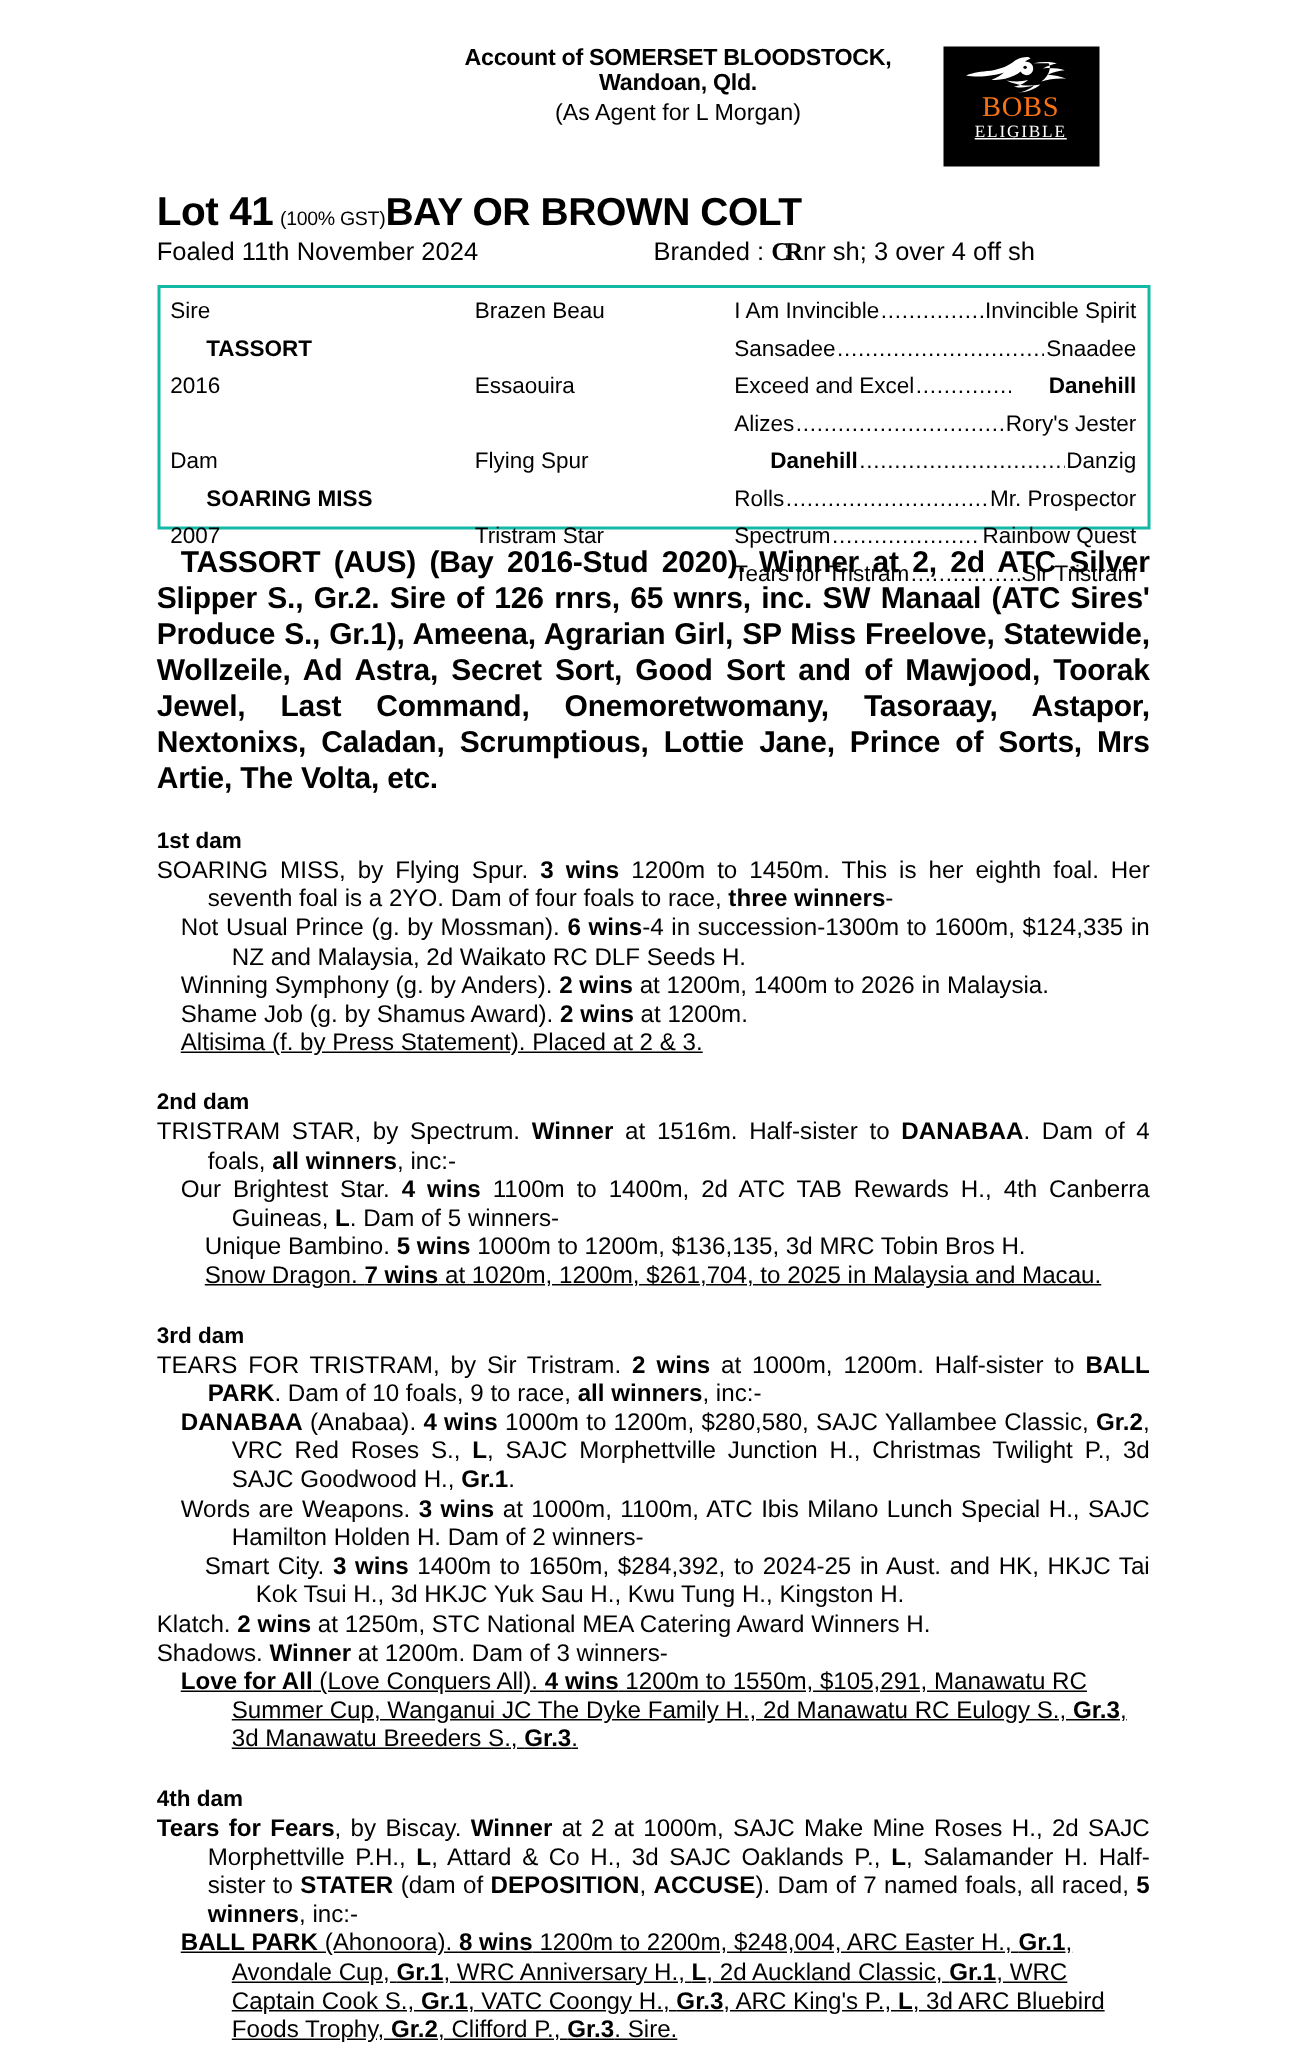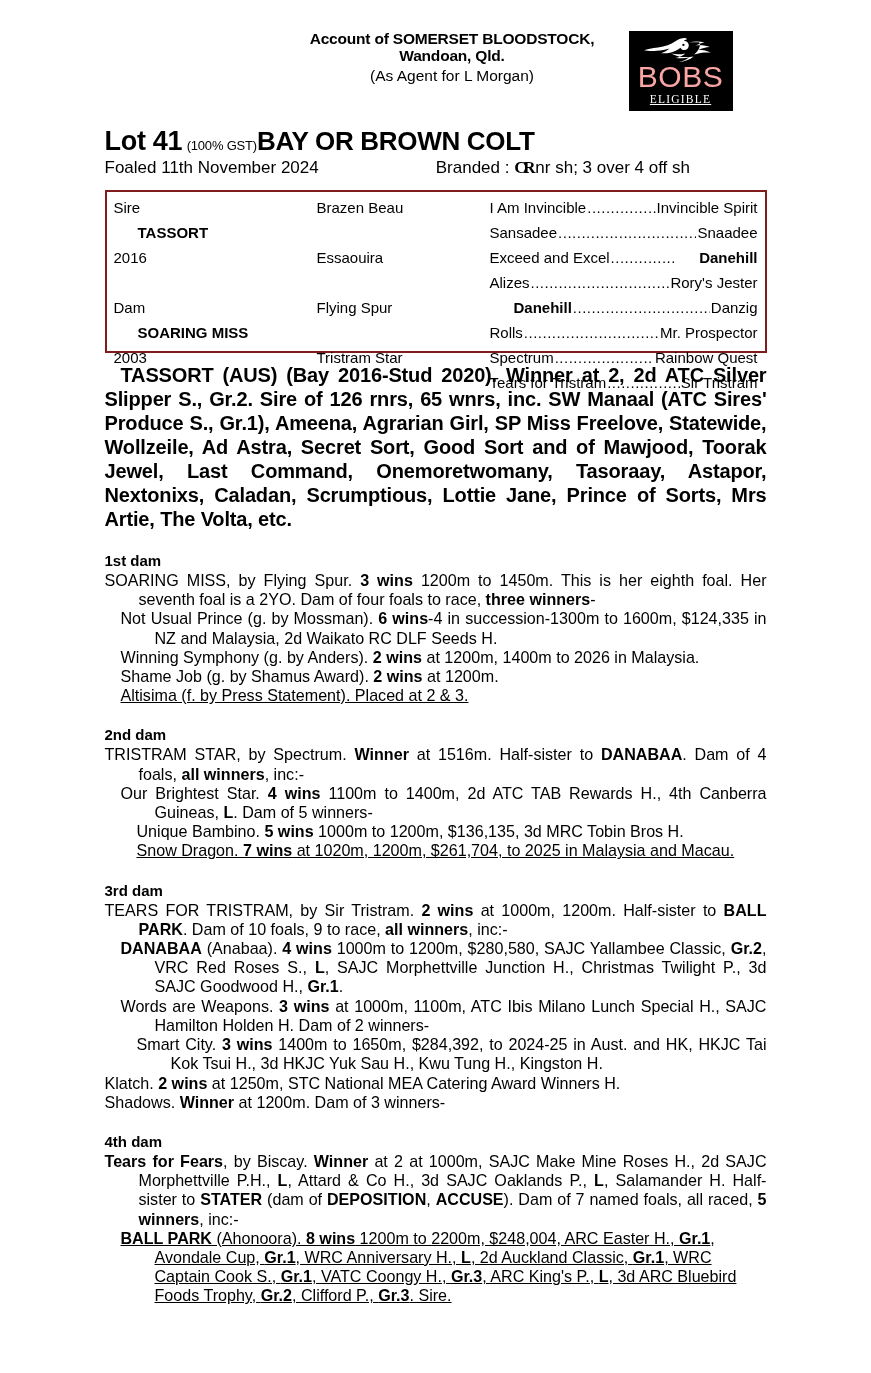--- a/index.html
+++ b/index.html
@@ -52,23 +52,23 @@
     flex-direction: column;
     align-items: center;
     justify-content: flex-start;
   }
   .bobs-horse {
     margin-top: 5px;
     width: 80px;
     height: 27px;
   }
   .bobs-name {
-    color: #fca5a5;
-    font-family: Liberation Sans, sans-serif;
-    font-size: 30px;
+    color: #f97316;
+    font-family: Liberation Serif, serif;
+    font-size: 19px;
     font-weight: normal;
     line-height: 0.96;
     letter-spacing: 0.5px;
   }
   .bobs-sub {
     color: #ffffff;
     font-family: "Liberation Serif", serif;
     font-size: 11.5px;
     letter-spacing: 1.2px;
     line-height: 1.1;
@@ -115,21 +115,21 @@
     font-family: "Liberation Serif", serif;
     font-weight: bold;
     letter-spacing: -3.2px;
     font-size: 17px;
     padding-right: 3px;
   }
 
   
   .ped-wrap {
     margin: 12px 88px 0 88px;
-    border: 2px solid #7f1d1d;
+    border: 2px solid #14b8a6;
     height: 163px;
     box-sizing: border-box;
     position: relative;
   }
   .ped-row {
     position: absolute;
     left: 0;
     right: 0;
     height: 25px;
     font-size: 15px;
@@ -280,21 +280,21 @@
         <div class="ped-row" style="top: 128px;">
           <span class="ped-c1 b">SOARING MISS</span>
           <span class="ped-c2"></span>
           <span class="ped-c3">
             <span class="nm-l">Rolls</span>
             <span class="leader">..........................................................................................</span>
             <span class="nm-r">Mr. Prospector</span>
           </span>
         </div>
         <div class="ped-row" style="top: 153px;">
-          <span class="ped-c1">2003</span>
+          <span class="ped-c1">2007</span>
           <span class="ped-c2">Tristram Star</span>
           <span class="ped-c3">
             <span class="nm-l">Spectrum</span>
             <span class="leader">..........................................................................................</span>
             <span class="nm-r">Rainbow Quest</span>
           </span>
         </div>
         <div class="ped-row" style="top: 178px;">
           <span class="ped-c1"></span>
           <span class="ped-c2"></span>
@@ -323,18 +323,19 @@
       <p class="p i2">Our Brightest Star. <b>4 wins</b> 1100m to 1400m, 2d ATC TAB Rewards H., 4th Canberra Guineas, <b>L</b>. Dam of 5 winners-</p>
       <p class="p i3">Unique Bambino. <b>5 wins</b> 1000m to 1200m, $136,135, 3d MRC Tobin Bros H.</p>
       <p class="p i3 nj">Snow Dragon. <b>7 wins</b> at 1020m, 1200m, $261,704, to 2025 in Malaysia and Macau.</p>
       <div class="dam-head">3rd dam</div>
       <p class="p i1">TEARS FOR TRISTRAM, by Sir Tristram. <b>2 wins</b> at 1000m, 1200m. Half-sister to <b>BALL PARK</b>. Dam of 10 foals, 9 to race, <b>all winners</b>, inc:-</p>
       <p class="p i2"><b>DANABAA</b> (Anabaa). <b>4 wins</b> 1000m to 1200m, $280,580, SAJC Yallambee Classic, <b>Gr.2</b>, VRC Red Roses S., <b>L</b>, SAJC Morphettville Junction H., Christmas Twilight P., 3d SAJC Goodwood H., <b>Gr.1</b>.</p>
       <p class="p i2">Words are Weapons. <b>3 wins</b> at 1000m, 1100m, ATC Ibis Milano Lunch Special H., SAJC Hamilton Holden H. Dam of 2 winners-</p>
       <p class="p i3">Smart City. <b>3 wins</b> 1400m to 1650m, $284,392, to 2024-25 in Aust. and HK, HKJC Tai Kok Tsui H., 3d HKJC Yuk Sau H., Kwu Tung H., Kingston H.</p>
       <p class="p i1">Klatch. <b>2 wins</b> at 1250m, STC National MEA Catering Award Winners H.</p>
       <p class="p i1">Shadows. <b>Winner</b> at 1200m. Dam of 3 winners-</p>
+      <p class="p i2 nj"><b>Love for All</b> (Love Conquers All). <b>4 wins</b> 1200m to 1550m, $105,291, Manawatu RC Summer Cup, Wanganui JC The Dyke Family H., 2d Manawatu RC Eulogy S., <b>Gr.3</b>, 3d Manawatu Breeders S., <b>Gr.3</b>.</p>
       <div class="dam-head">4th dam</div>
       <p class="p i1"><b>Tears for Fears</b>, by Biscay. <b>Winner</b> at 2 at 1000m, SAJC Make Mine Roses H., 2d SAJC Morphettville P.H., <b>L</b>, Attard &amp; Co H., 3d SAJC Oaklands P., <b>L</b>, Salamander H. Half-sister to <b>STATER</b> (dam of <b>DEPOSITION</b>, <b>ACCUSE</b>). Dam of 7 named foals, all raced, <b>5 winners</b>, inc:-</p>
       <p class="p i2 nj"><b>BALL PARK</b> (Ahonoora). <b>8 wins</b> 1200m to 2200m, $248,004, ARC Easter H., <b>Gr.1</b>, Avondale Cup, <b>Gr.1</b>, WRC Anniversary H., <b>L</b>, 2d Auckland Classic, <b>Gr.1</b>, WRC Captain Cook S., <b>Gr.1</b>, VATC Coongy H., <b>Gr.3</b>, ARC King's P., <b>L</b>, 3d ARC Bluebird Foods Trophy, <b>Gr.2</b>, Clifford P., <b>Gr.3</b>. Sire.</p>
     </div>
 
 </div>
 
 </body></html>

